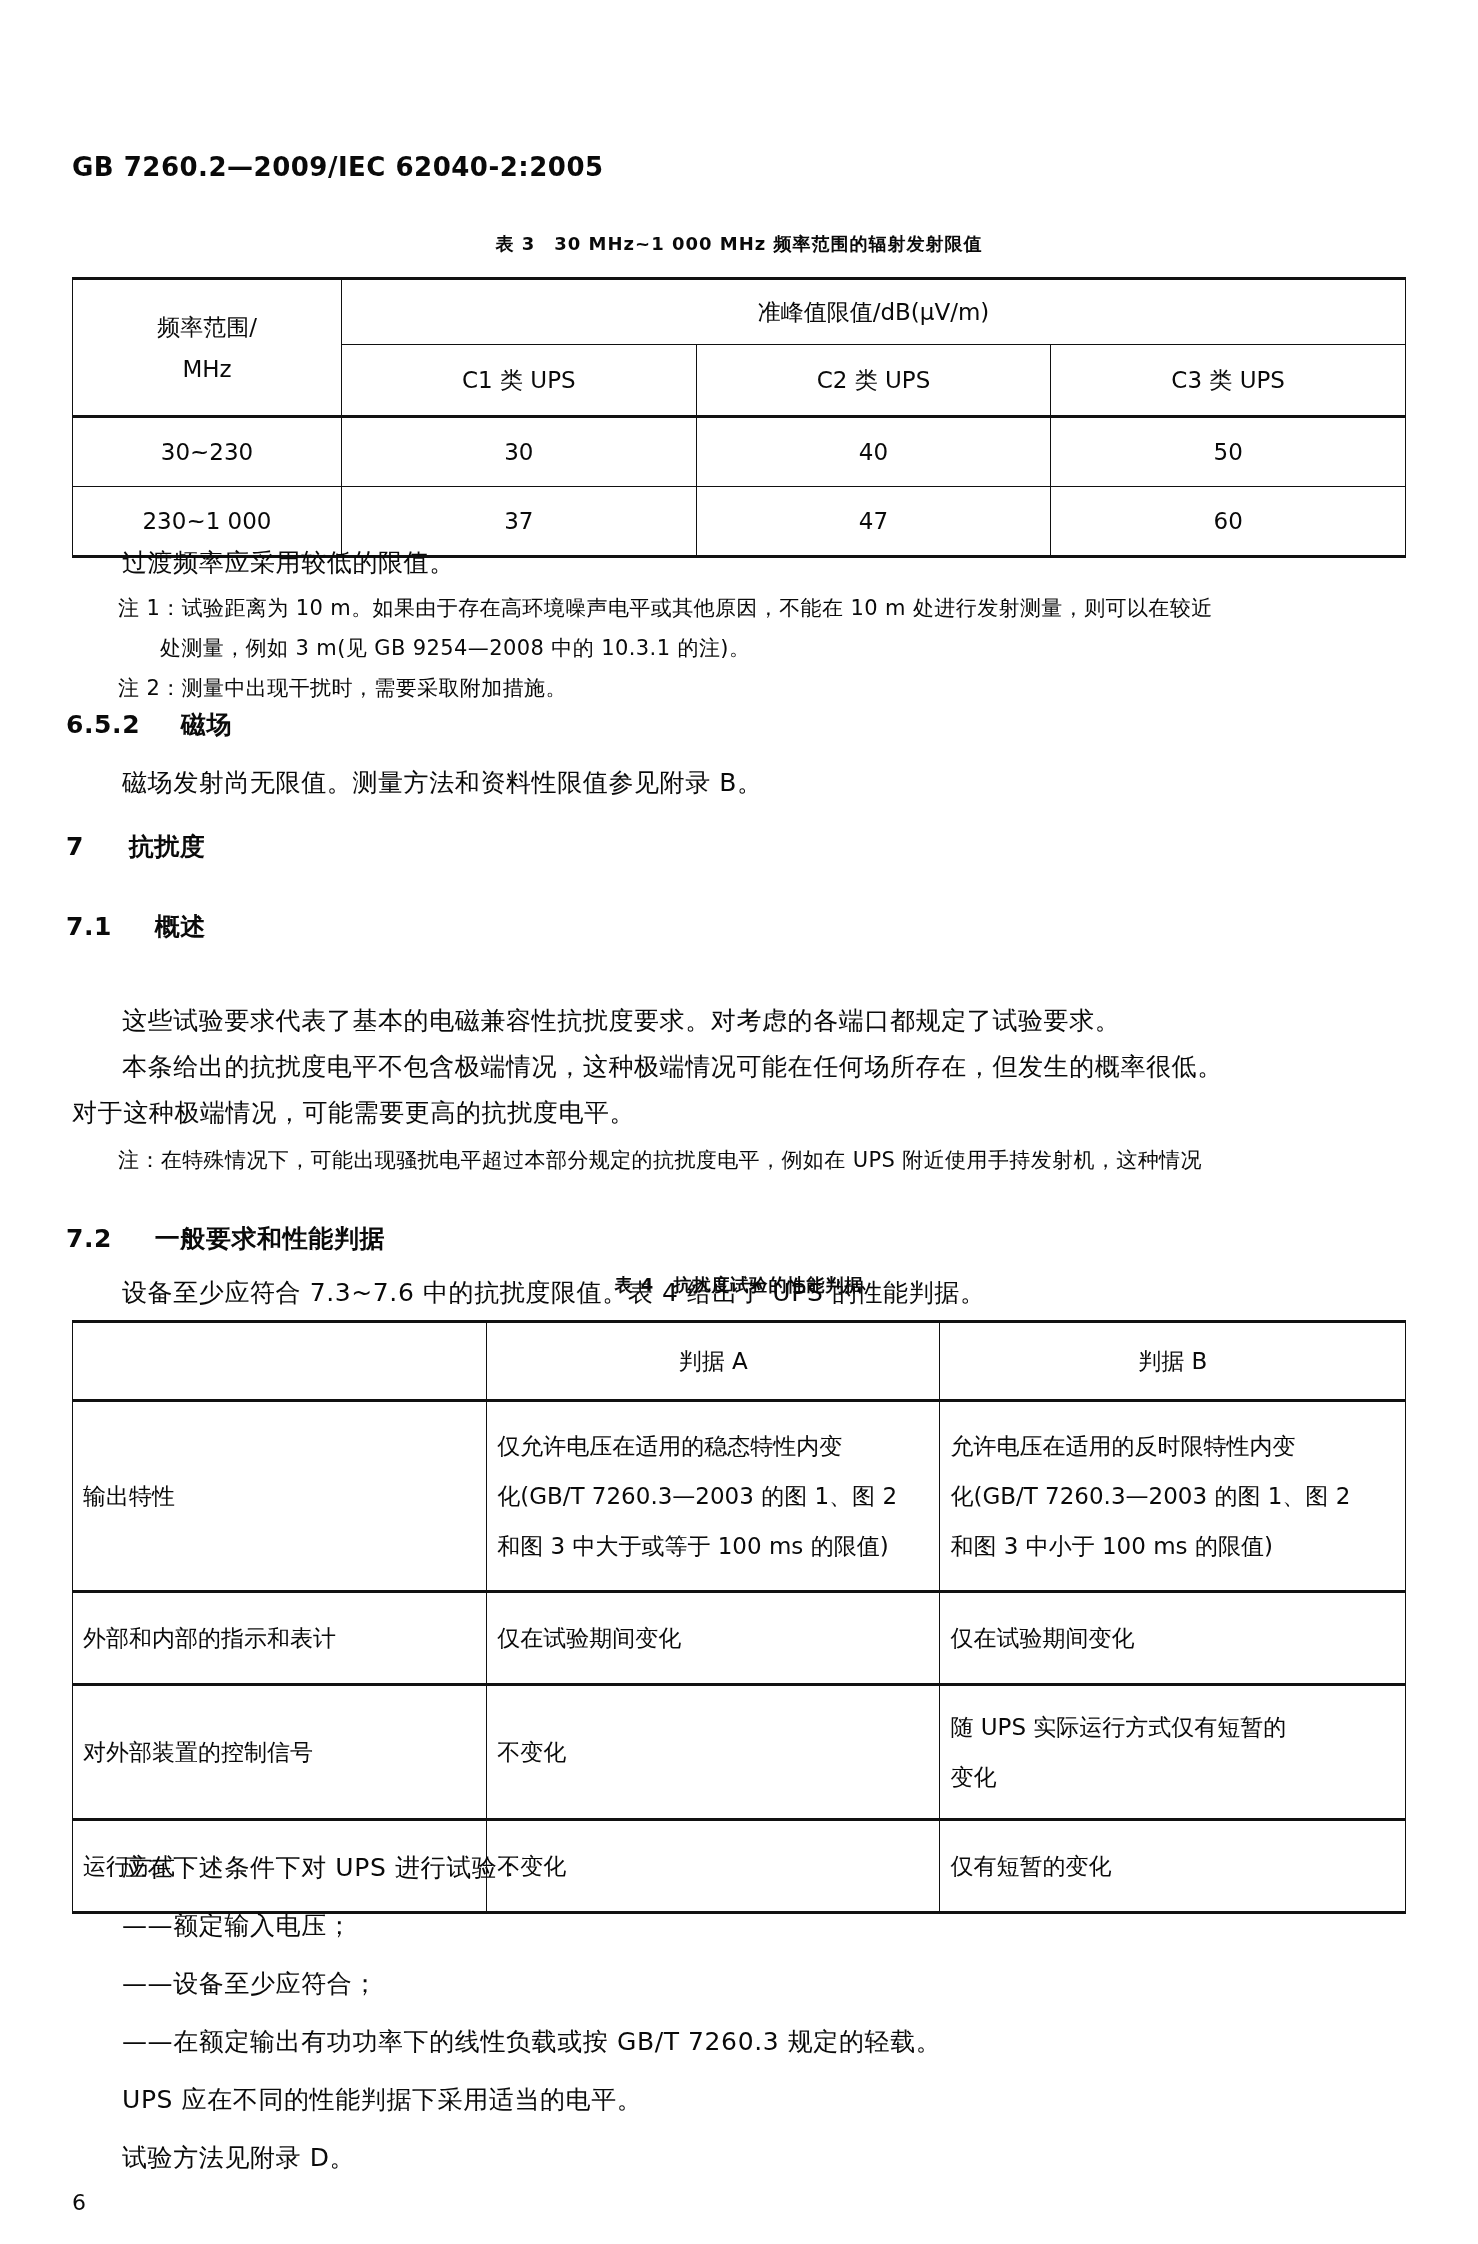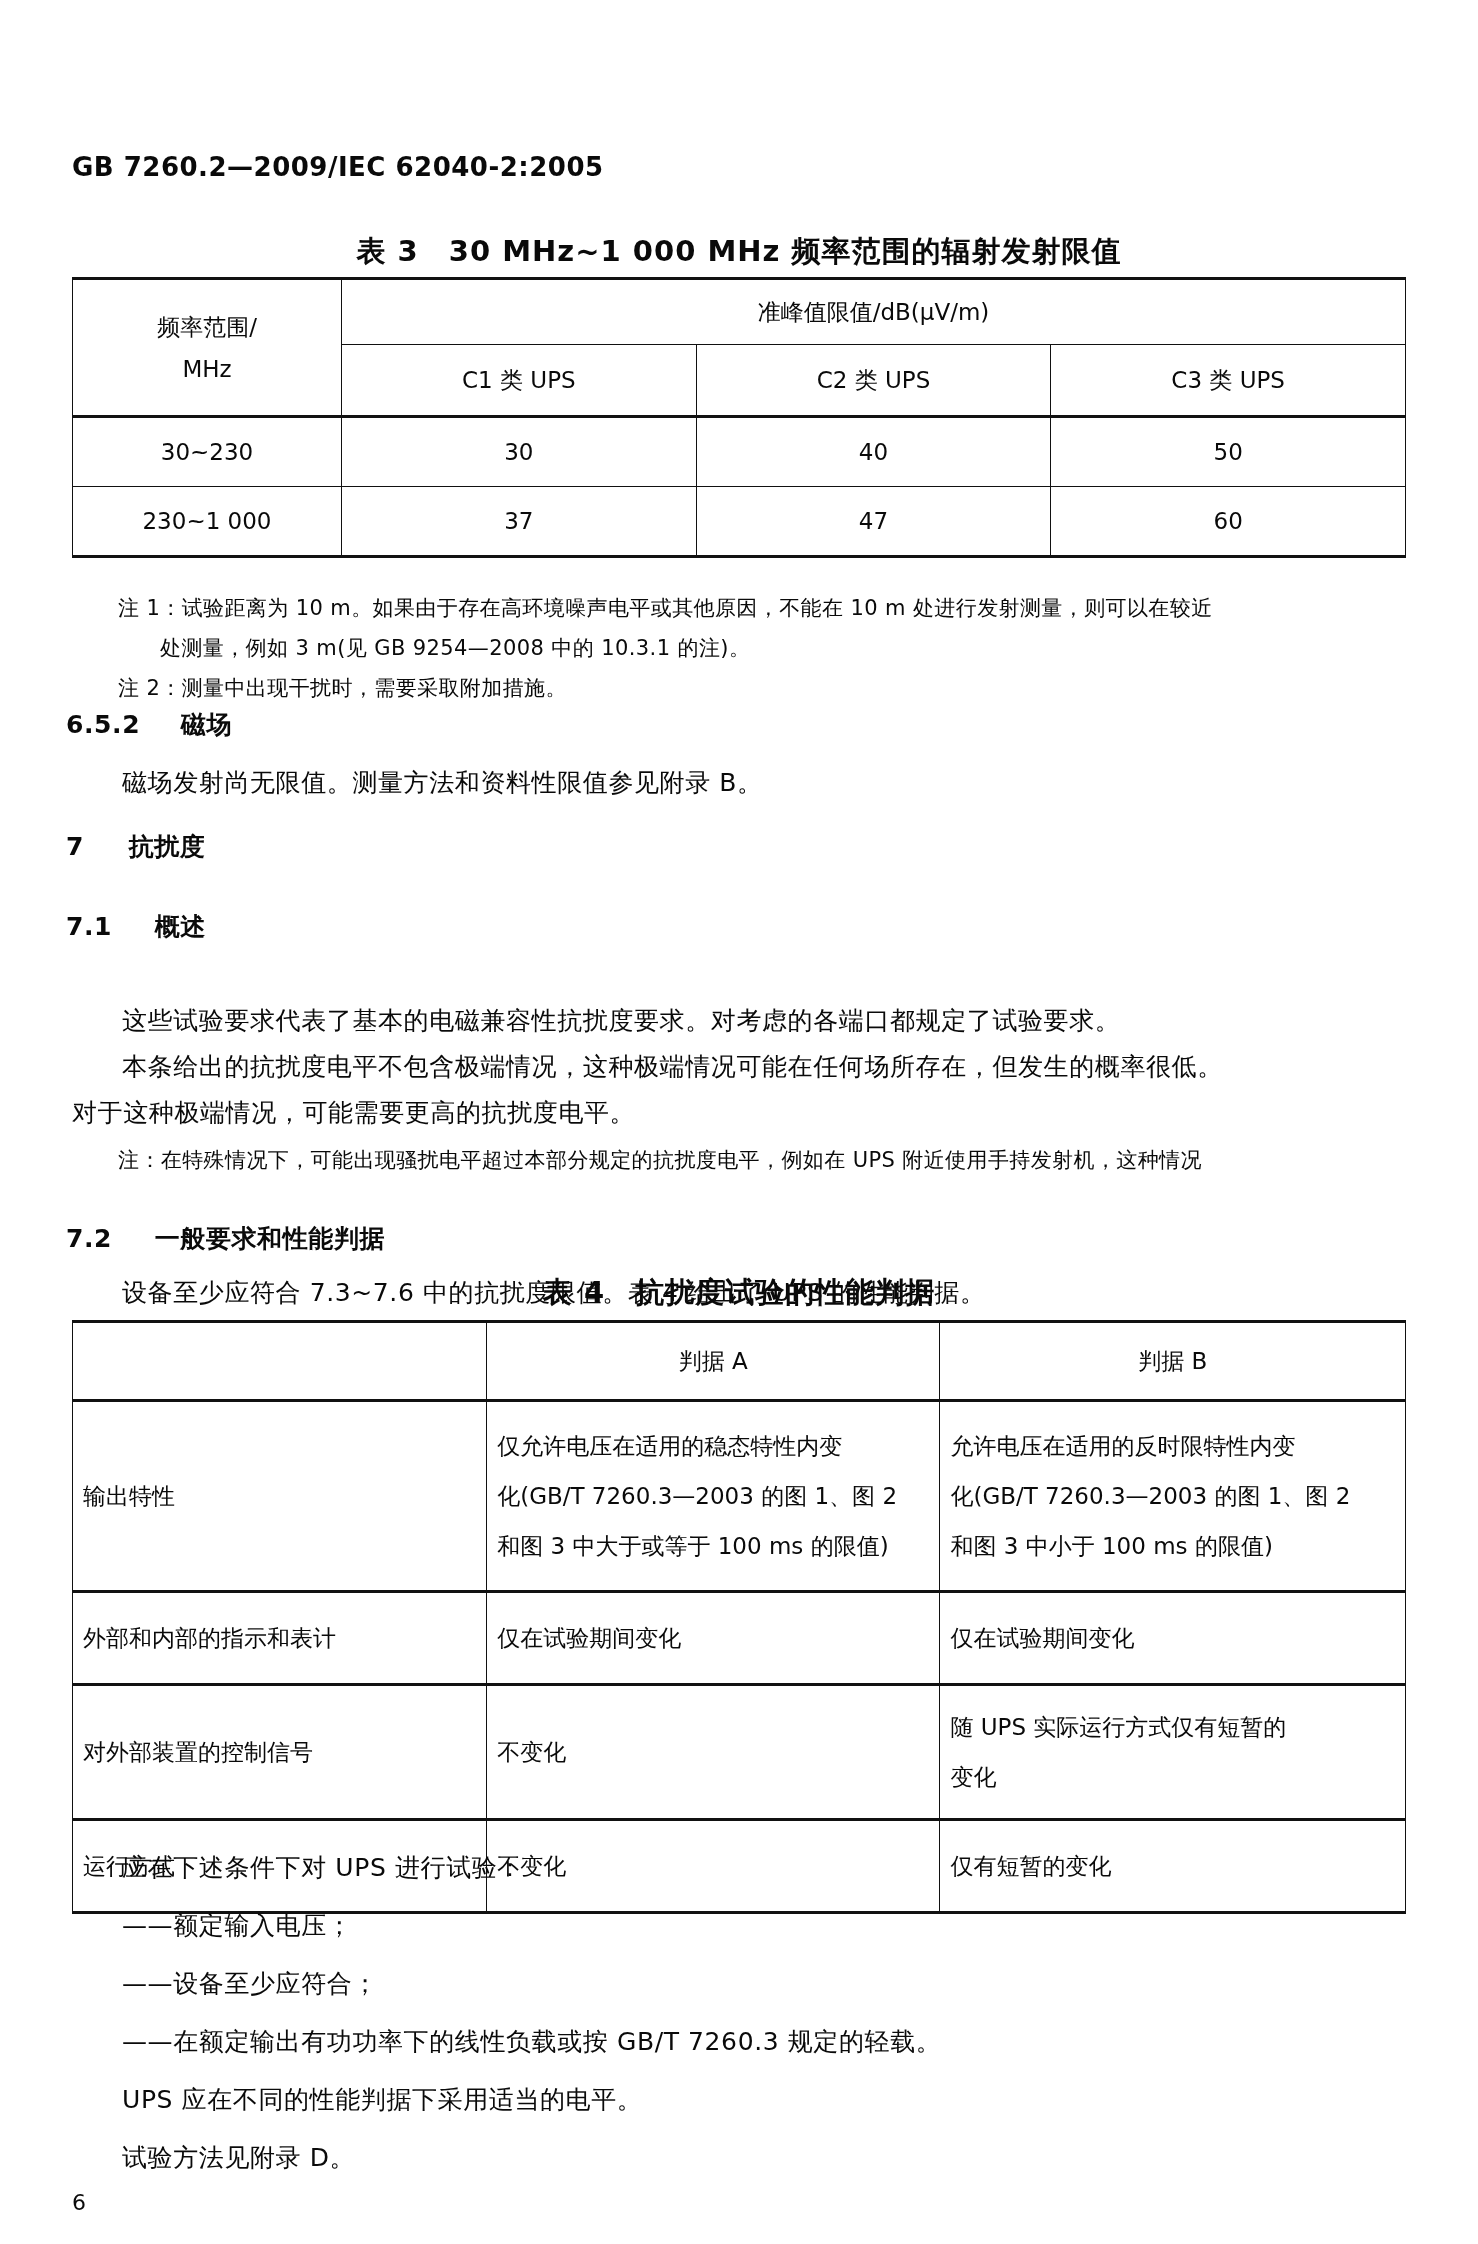--- a/index.html
+++ b/index.html
@@ -44,21 +44,21 @@
     letter-spacing: 0.6px;
   }
   .note-text {
     font-size: 21px;
     line-height: 40px;
     letter-spacing: 0.4px;
   }
   
   .table-title {
     text-align: center;
-    font-size: 29px;
+    font-size: 18px;
     font-weight: bold;
     letter-spacing: 1px;
   }
   
   table.doc-table {
     border-collapse: collapse;
     width: 100%;
     font-size: 23px;
   }
   table.doc-table td,
@@ -138,20 +138,21 @@
       <tr>
         <td class="row-cell tb-center thick-bottom">230~1 000</td>
         <td class="row-cell tb-center thick-bottom">37</td>
         <td class="row-cell tb-center thick-bottom">47</td>
         <td class="row-cell tb-center thick-bottom">60</td>
       </tr>
     </tbody>
       </table>
   </div>
 
+  <div class="abs body-text" style="left:122px; top:540px; width:1300px;">过渡频率应采用较低的限值。</div>
 
   <div class="abs note-text" style="left:118px; top:588px; width:1310px;">注 1：试验距离为 10 m。如果由于存在高环境噪声电平或其他原因，不能在 10 m 处进行发射测量，则可以在较近</div>
   <div class="abs note-text" style="left:160px; top:628px; width:1270px;">处测量，例如 3 m(见 GB 9254—2008 中的 10.3.1 的注)。</div>
   <div class="abs note-text" style="left:118px; top:668px; width:1310px;">注 2：测量中出现干扰时，需要采取附加措施。</div>
 
   <div class="abs heading" style="left:66px; top:708px;">
     <span>6.5.2</span>
     <span style="display:inline-block; width:22px;"></span>
     <span>磁场</span>
   </div>

